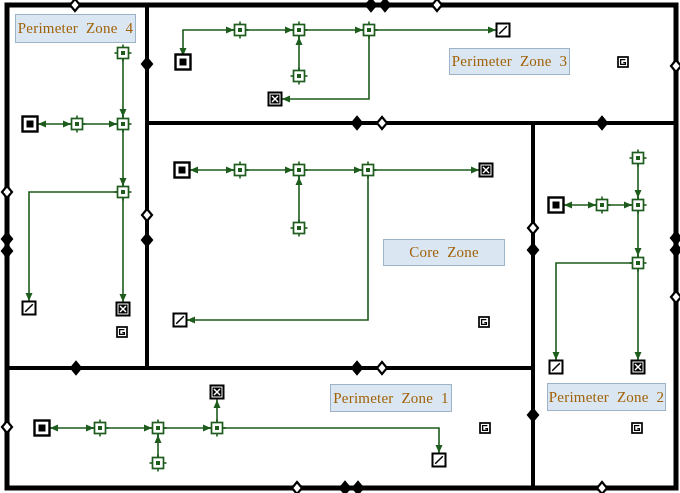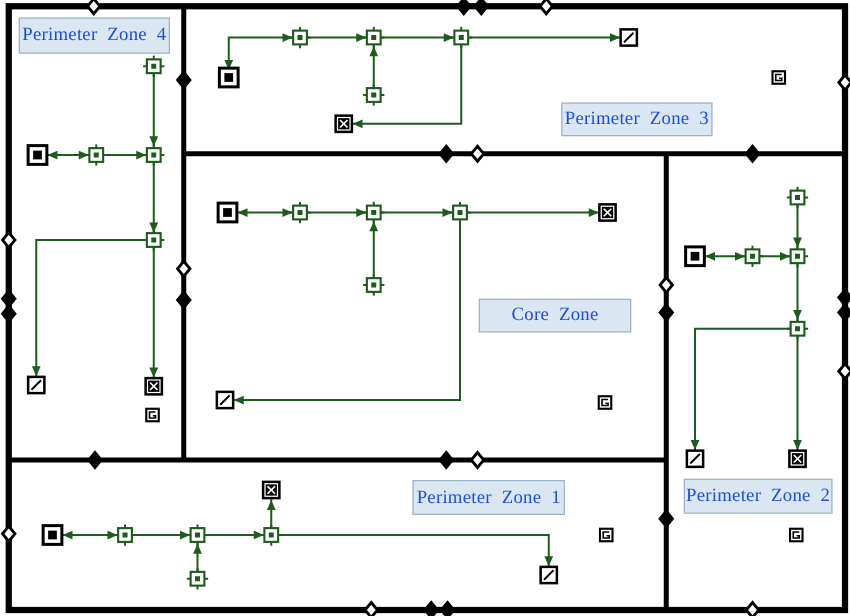--- a/index.html
+++ b/index.html
@@ -1,20 +1,20 @@
 <!DOCTYPE html>
 <html><head>
 <meta charset="utf-8">
 <style>
   html,body{margin:0;padding:0;background:#fff;}
   .stage{position:relative;width:680px;height:493px;background:#fff;overflow:hidden;
          font-family:"Liberation Serif","DejaVu Serif",serif;}
   svg.diagram{position:absolute;left:0;top:0;}
   .zone-label{position:absolute;display:flex;align-items:center;justify-content:center;
-              background:#dbe6f3;border:1px solid #9db3c8;font-size:15px;color:#1d4ed8;
+              background:#dbe6f3;border:1px solid #9db3c8;font-size:15px;color:#a16207;
               word-spacing:4px;letter-spacing:0.2px;box-sizing:border-box;}
 </style>
 </head>
 <body>
 
 <div class="stage">
   <svg id="diagram" class="diagram" width="680" height="493" viewBox="0 0 680 493">
       <rect x="7" y="5" width="669" height="483" fill="none" stroke="#000000" stroke-width="5"></rect>
       <line x1="147" y1="5" x2="147" y2="368" stroke="#000000" stroke-width="4"></line>
       <line x1="147" y1="123" x2="676" y2="123" stroke="#000000" stroke-width="4"></line>
@@ -267,21 +267,21 @@
       <polygon points="533,244 538,250 533,256 528,250" fill="#000000" stroke="#000000" stroke-width="2.2"></polygon>
       <polygon points="533,409 538,415 533,421 528,415" fill="#000000" stroke="#000000" stroke-width="2.2"></polygon>
       <polygon points="76,362 81,368 76,374 71,368" fill="#000000" stroke="#000000" stroke-width="2.2"></polygon>
       <polygon points="357,362 362,368 357,374 352,368" fill="#000000" stroke="#000000" stroke-width="2.2"></polygon>
       <polygon points="382,362 387,368 382,374 377,368" fill="#fff" stroke="#000000" stroke-width="2.2"></polygon>
     </svg>
 
   <div class="zone-label" style="left: 15px; top: 14px; width: 121px; height: 29px; background: rgb(219, 230, 243); border-color: rgb(157, 179, 200);">
     <span>Perimeter Zone 4</span>
   </div>
-  <div class="zone-label" style="left: 449px; top: 82px; width: 121px; height: 27px; background: rgb(219, 230, 243); border-color: rgb(157, 179, 200);">
+  <div class="zone-label" style="left: 449px; top: 48px; width: 121px; height: 27px; background: rgb(219, 230, 243); border-color: rgb(157, 179, 200);">
     <span>Perimeter Zone 3</span>
   </div>
   <div class="zone-label" style="left: 383px; top: 239px; width: 122px; height: 27px; background: rgb(219, 230, 243); border-color: rgb(157, 179, 200);">
     <span>Core Zone</span>
   </div>
   <div class="zone-label" style="left: 330px; top: 384px; width: 122px; height: 28px; background: rgb(219, 230, 243); border-color: rgb(157, 179, 200);">
     <span>Perimeter Zone 1</span>
   </div>
   <div class="zone-label" style="left: 547px; top: 383px; width: 119px; height: 28px; background: rgb(219, 230, 243); border-color: rgb(157, 179, 200); text-align: right;">
     <span>Perimeter Zone 2</span>

